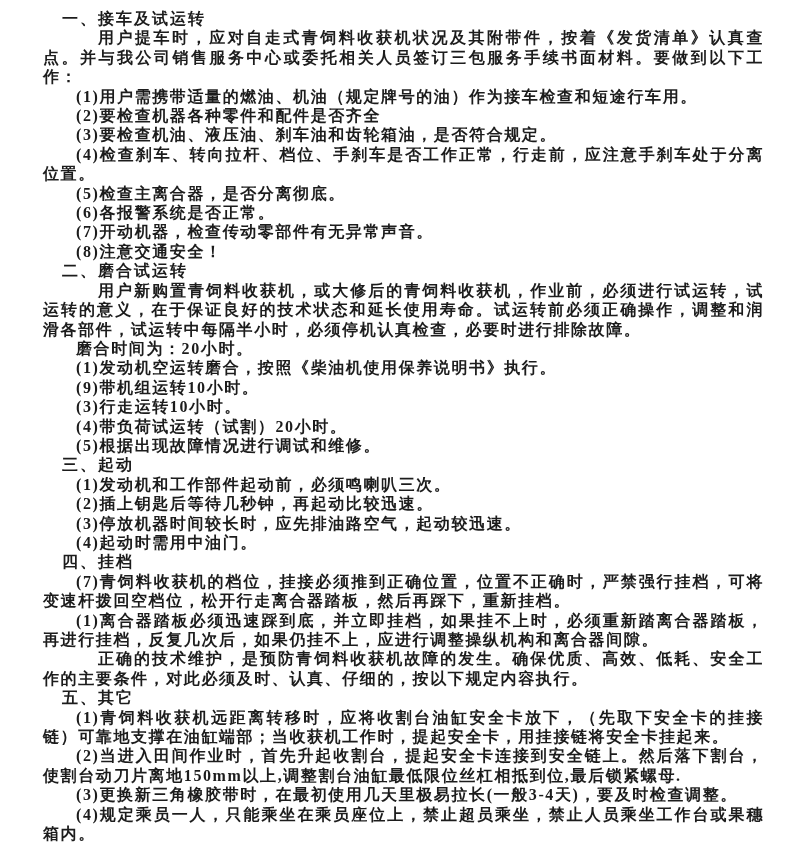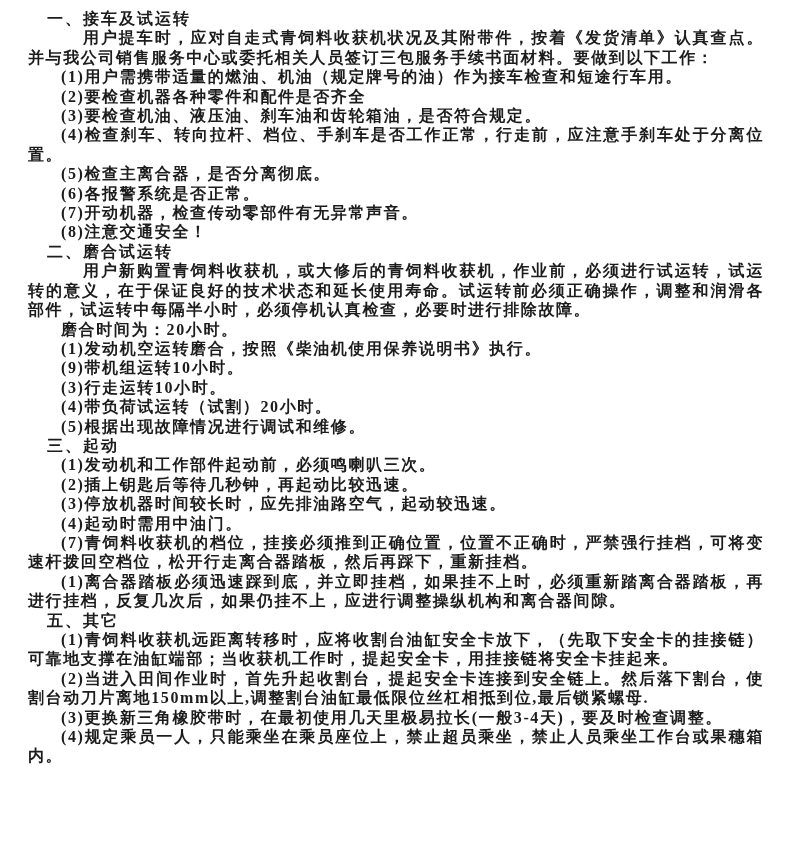--- a/index.html
+++ b/index.html
@@ -9,21 +9,21 @@
   }
   body {
     width: 800px;
     height: 866px;
     overflow: hidden;
   }
   .page {
     box-sizing: border-box;
     width: 800px;
     height: 866px;
-    padding: 9px 36px 0 28px;
+    padding: 9px 36px 0 43px;
     font-family: "Liberation Serif", "DejaVu Serif", serif;
     font-size: 16px;
     line-height: 19.4px;
     letter-spacing: 1.6px;
     color: #1c1c1c;
     font-weight: 600;
     text-align: justify;
   }
   .section { margin: 0; }
   .section-heading {
@@ -70,22 +70,24 @@
 
   <section class="section">
     <h2 class="section-heading">三、起动</h2>
     <p class="item">(1)发动机和工作部件起动前，必须鸣喇叭三次。</p>
     <p class="item">(2)插上钥匙后等待几秒钟，再起动比较迅速。</p>
     <p class="item">(3)停放机器时间较长时，应先排油路空气，起动较迅速。</p>
     <p class="item">(4)起动时需用中油门。</p>
   </section>
 
   <section class="section">
+    <h2 class="section-heading">四、挂档</h2>
     <p class="item">(7)青饲料收获机的档位，挂接必须推到正确位置，位置不正确时，严禁强行挂档，可将变速杆拨回空档位，松开行走离合器踏板，然后再踩下，重新挂档。</p>
     <p class="item">(1)离合器踏板必须迅速踩到底，并立即挂档，如果挂不上时，必须重新踏离合器踏板，再进行挂档，反复几次后，如果仍挂不上，应进行调整操纵机构和离合器间隙。</p>
+    <p class="body">正确的技术维护，是预防青饲料收获机故障的发生。确保优质、高效、低耗、安全工作的主要条件，对此必须及时、认真、仔细的，按以下规定内容执行。</p>
   </section>
 
   <section class="section">
     <h2 class="section-heading">五、其它</h2>
     <p class="item">(1)青饲料收获机远距离转移时，应将收割台油缸安全卡放下，（先取下安全卡的挂接链）可靠地支撑在油缸端部；当收获机工作时，提起安全卡，用挂接链将安全卡挂起来。</p>
     <p class="item">(2)当进入田间作业时，首先升起收割台，提起安全卡连接到安全链上。然后落下割台，使割台动刀片离地150mm以上,调整割台油缸最低限位丝杠相抵到位,最后锁紧螺母.</p>
     <p class="item">(3)更换新三角橡胶带时，在最初使用几天里极易拉长(一般3-4天)，要及时检查调整。</p>
     <p class="item">(4)规定乘员一人，只能乘坐在乘员座位上，禁止超员乘坐，禁止人员乘坐工作台或果穗箱内。</p>
   </section>
 

